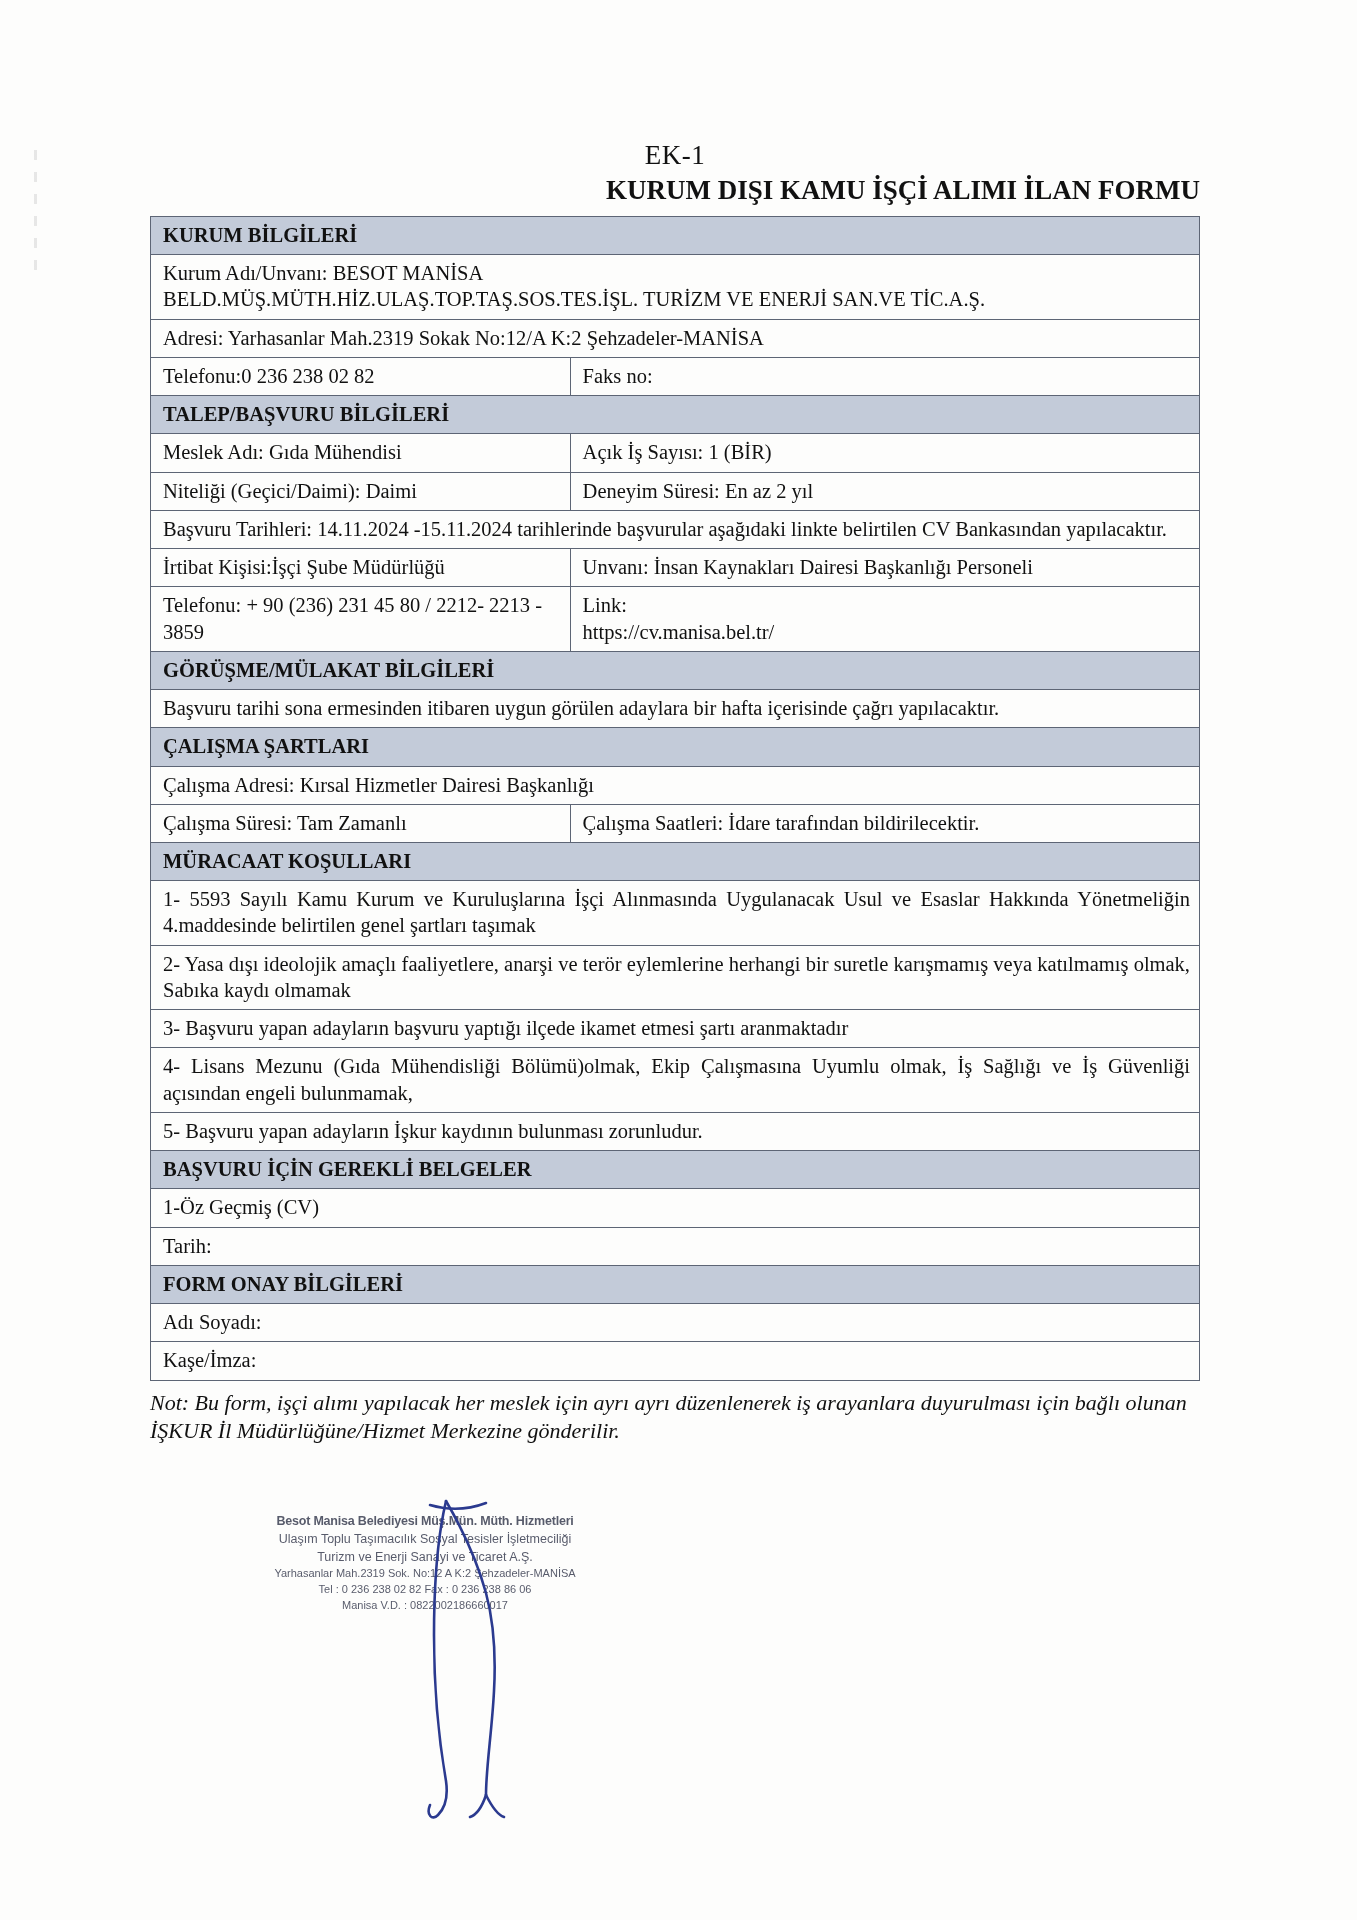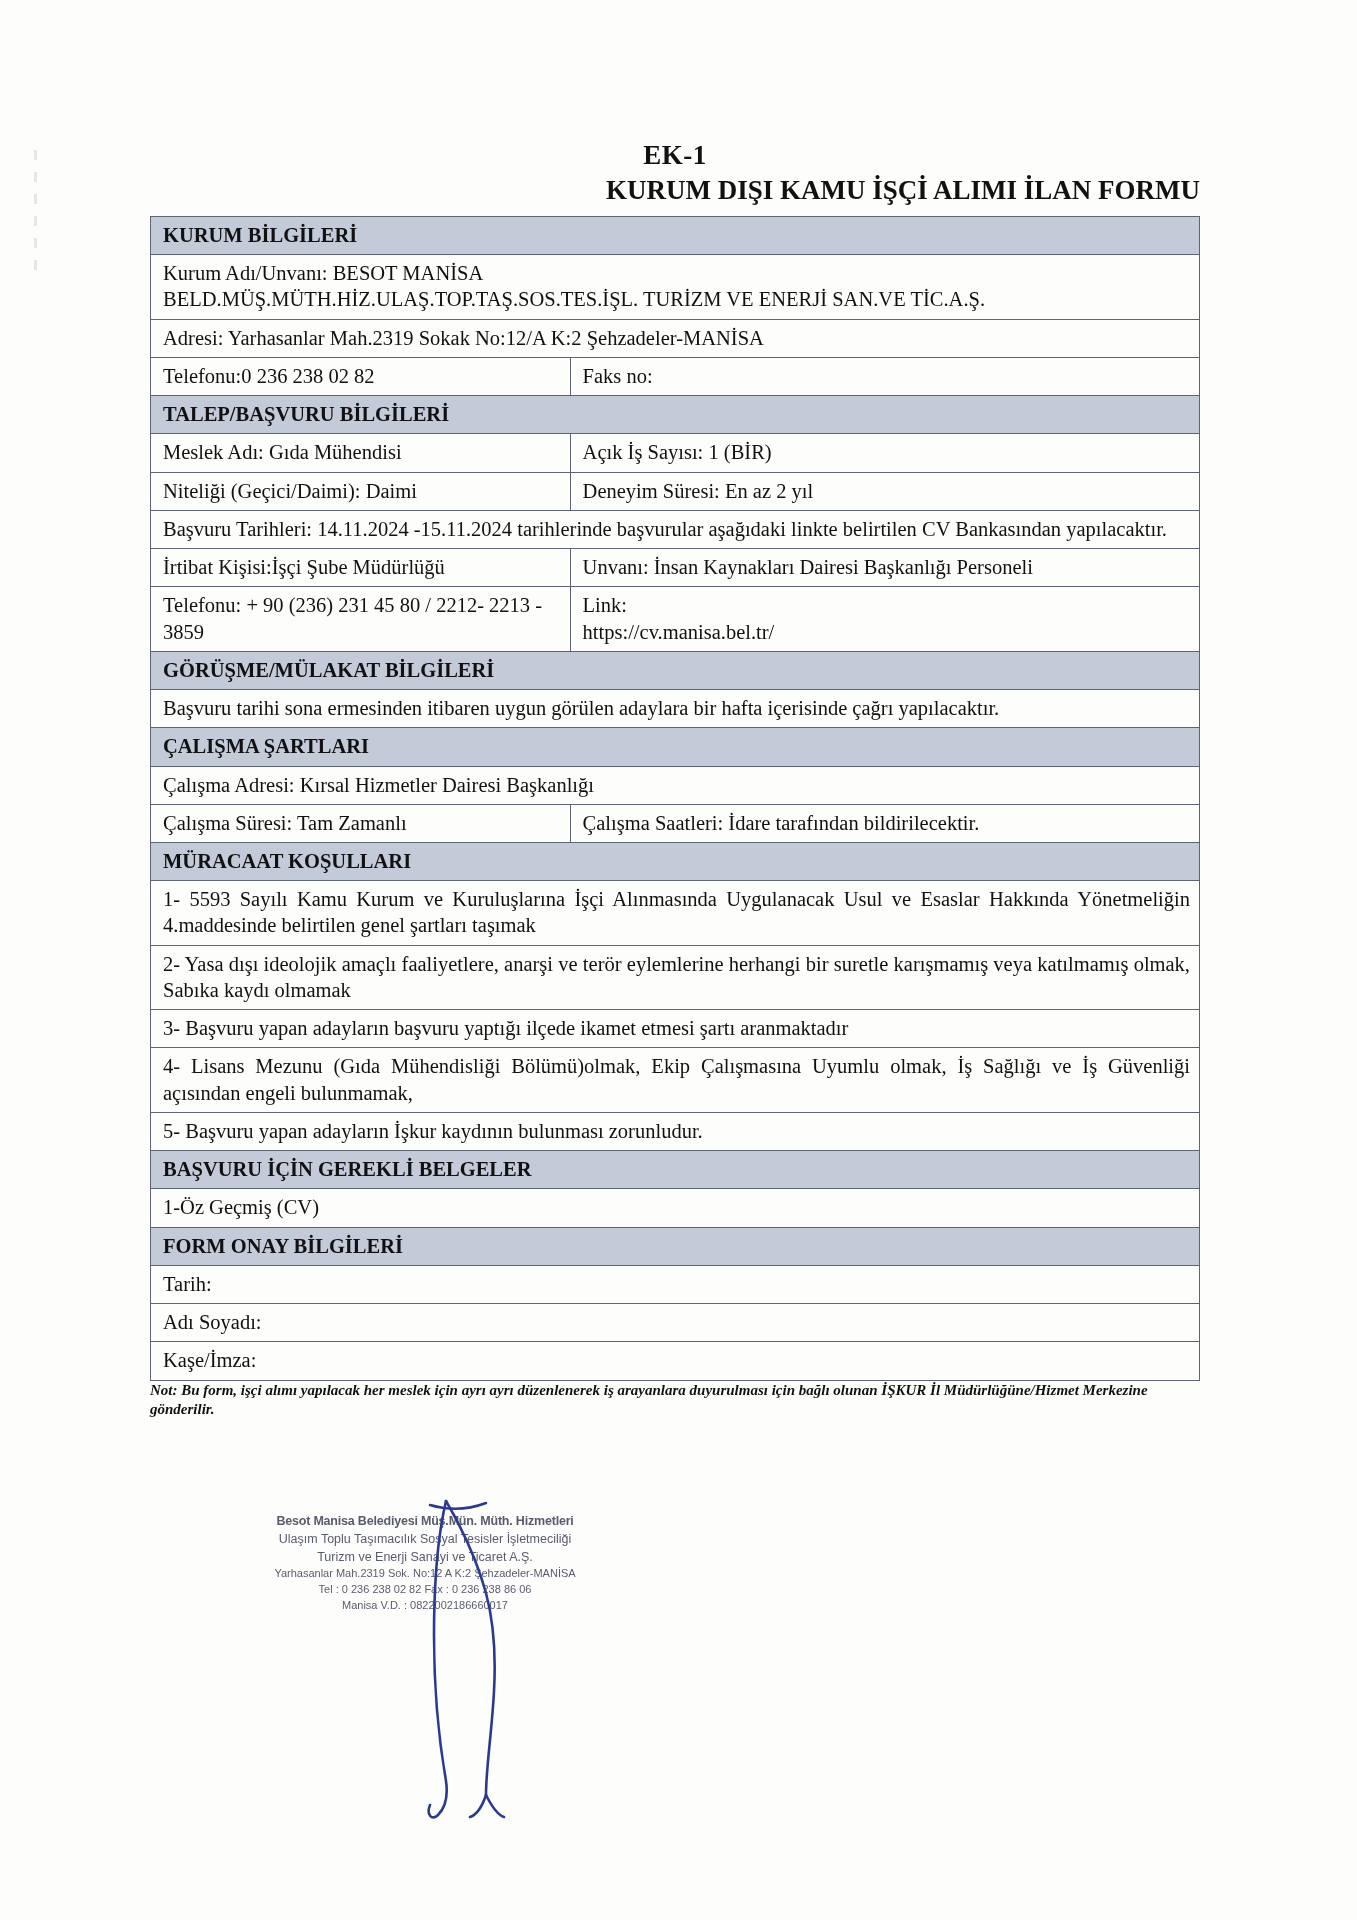--- a/index.html
+++ b/index.html
@@ -24,21 +24,21 @@
   }
   .sheet {
     position: absolute;
     left: 150px;
     top: 140px;
     width: 1050px;
   }
   .doc-title-1 {
     text-align: center;
     font-size: 27px;
-    font-weight: bold;
+    font-weight: normal;
     letter-spacing: 0.5px;
     margin-bottom: 4px;
   }
   .doc-title-2 {
     text-align: right;
     font-size: 27px;
     font-weight: bold;
     margin-bottom: 10px;
   }
   table.form {
@@ -57,24 +57,24 @@
     background: #c3cbd9;
     font-weight: bold;
     font-size: 20.5px;
     padding: 6px 9px 7px 9px;
   }
   td.bold {
     font-weight: normal;
   }
   .just { text-align: justify; text-align-last: left; }
   .note {
-    margin-top: 0;
-    font-size: 15px;
+    margin-top: 8px;
+    font-size: 22px;
     font-style: italic;
-    font-weight: bold;
+    font-weight: normal;
     line-height: 1.3;
   }
   
   .stamp {
     position: absolute;
     left: 215px;
     top: 1512px;
     width: 420px;
     font-family: "Liberation Sans", sans-serif;
     color: #3b3f52;
@@ -201,24 +201,24 @@
       </tr>
 
       <tr>
         <td class="section" colspan="2">BAŞVURU İÇİN GEREKLİ BELGELER</td>
       </tr>
       <tr>
         <td colspan="2">1-Öz Geçmiş (CV)</td>
       </tr>
 
       <tr>
+        <td colspan="2">Tarih:</td>
+      </tr>
+      <tr>
         <td class="section" colspan="2">FORM ONAY BİLGİLERİ</td>
-      </tr>
-      <tr>
-        <td colspan="2">Tarih:</td>
       </tr>
       <tr>
         <td colspan="2">Adı Soyadı:</td>
       </tr>
       <tr>
         <td colspan="2">Kaşe/İmza:</td>
       </tr>
     </tbody>
       </table>
 

